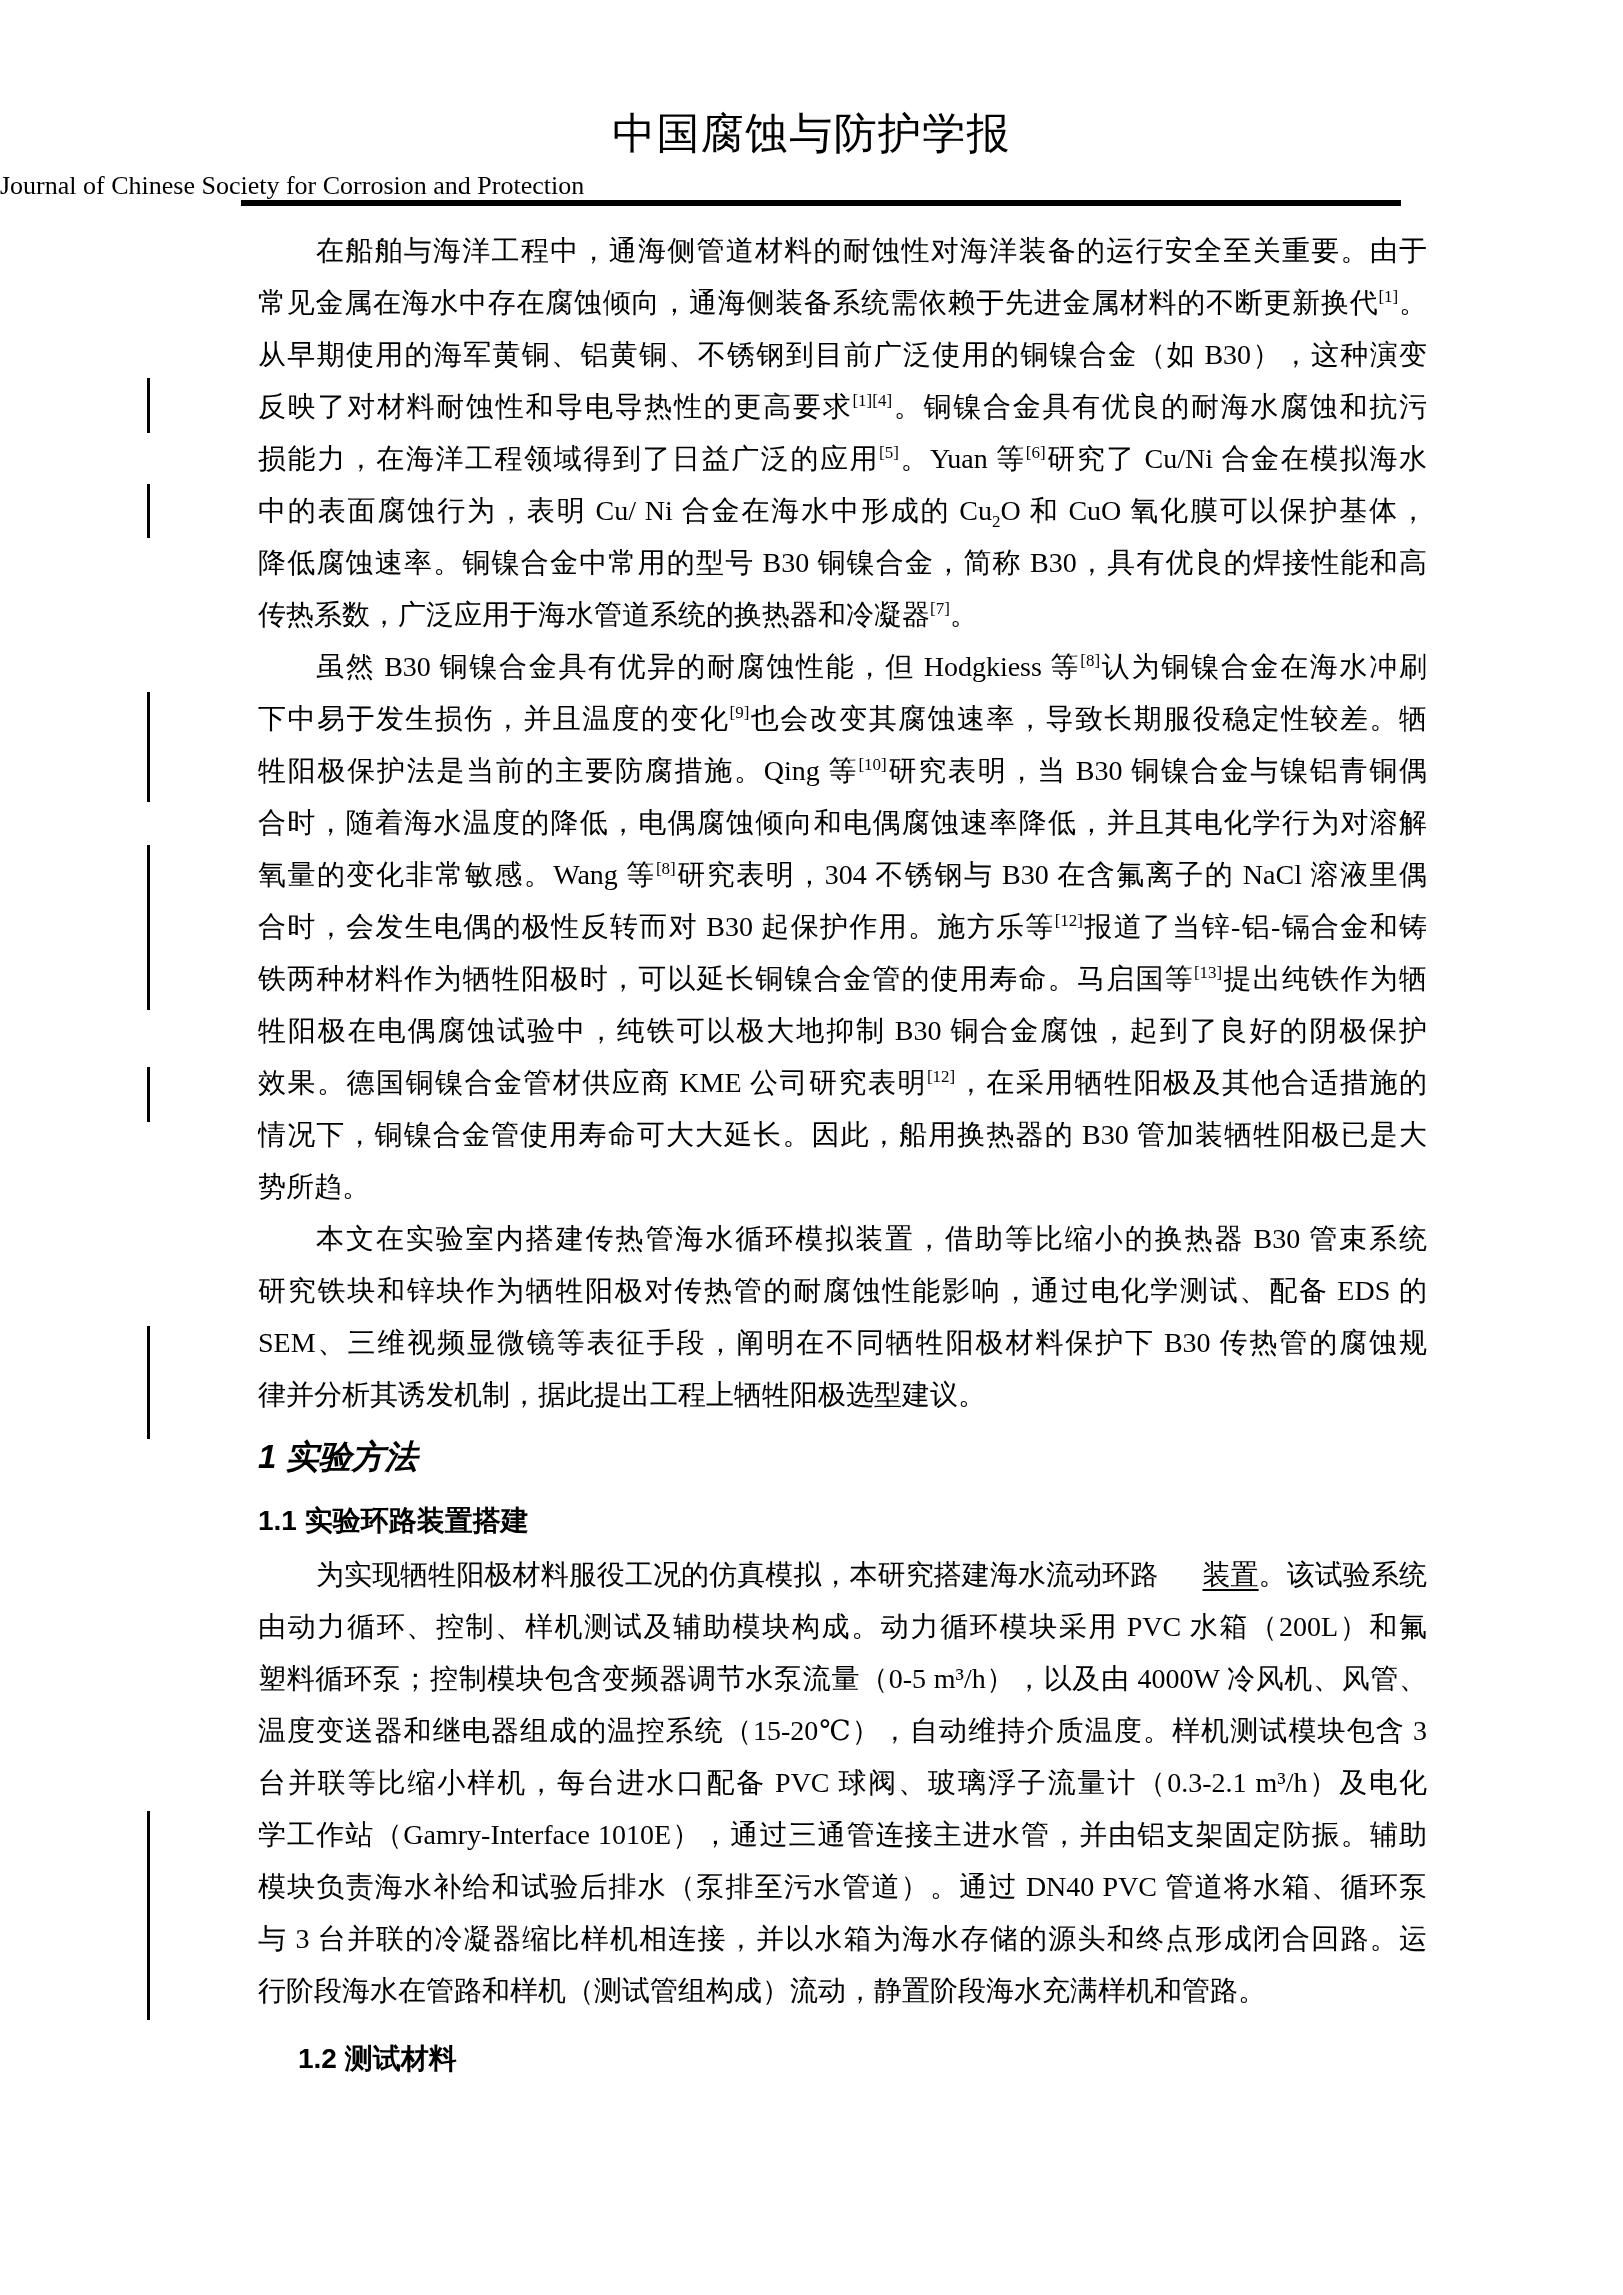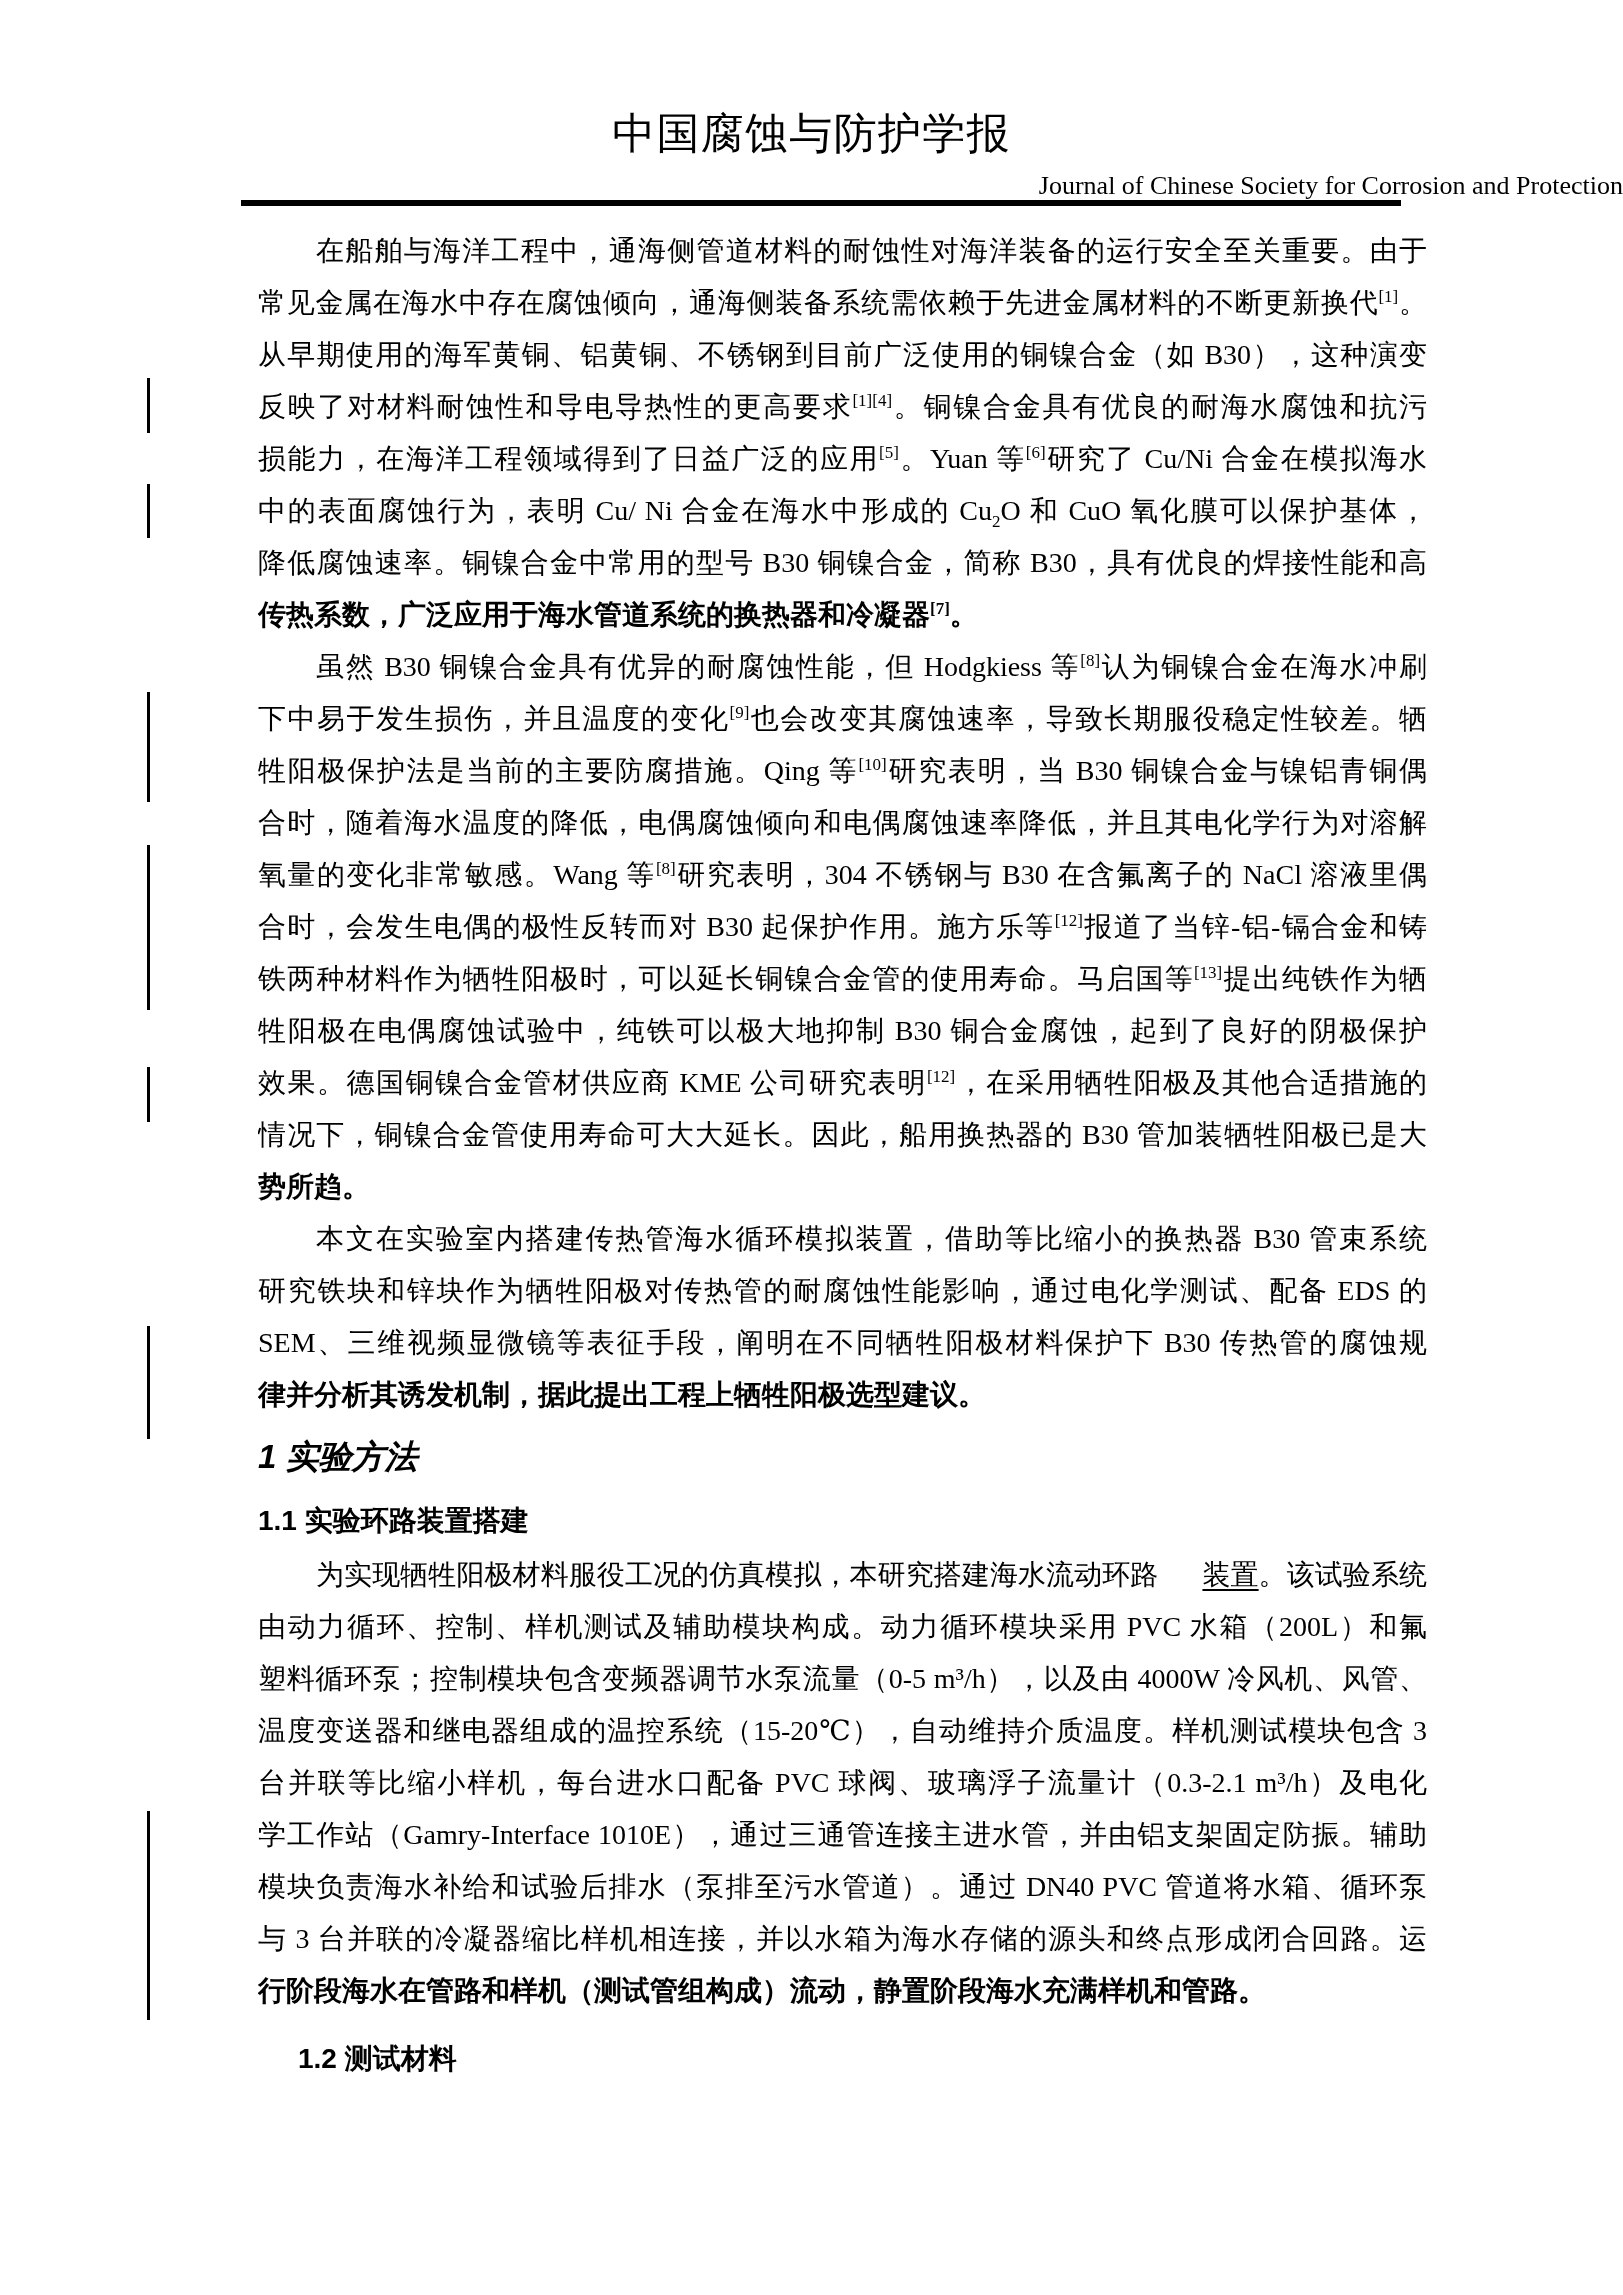--- a/index.html
+++ b/index.html
@@ -16,21 +16,21 @@
   
   .journal-title {
     position: absolute; top: 98px; left: 0; right: 0;
     text-align: center;
     font-size: 43px; line-height: 72px;
     font-weight: 500;
     letter-spacing: 1.3px;
   }
   .journal-subtitle {
     position: absolute; top: 169px; left: 0; right: 0;
-    text-align: right;
+    text-align: left;
     font-size: 26px; line-height: 33px;
     font-weight: 400;
   }
   .header-rule {
     position: absolute; top: 200px; left: 241px;
     width: 1160px; height: 5.9px;
     background: #000000;
   }
 
   
@@ -39,21 +39,21 @@
     font-size: 28px;
   }
   .line {
     height: 52px; line-height: 52px;
     text-align: justify;
     text-align-last: justify;
     overflow: hidden;
     white-space: nowrap;
   }
   .line.indent { padding-left: 58px; }
-  .line.last { text-align-last: left; white-space: normal; font-weight: bold; }
+  .line.last { text-align-last: left; white-space: normal; }
   .line sup {
     font-size: 17px; line-height: 0; vertical-align: super;
   }
   .line sub {
     font-size: 17px; line-height: 0; vertical-align: sub;
   }
   .line u {
     text-decoration: underline;
     text-decoration-thickness: 2px;
     text-underline-offset: 4.6px;

